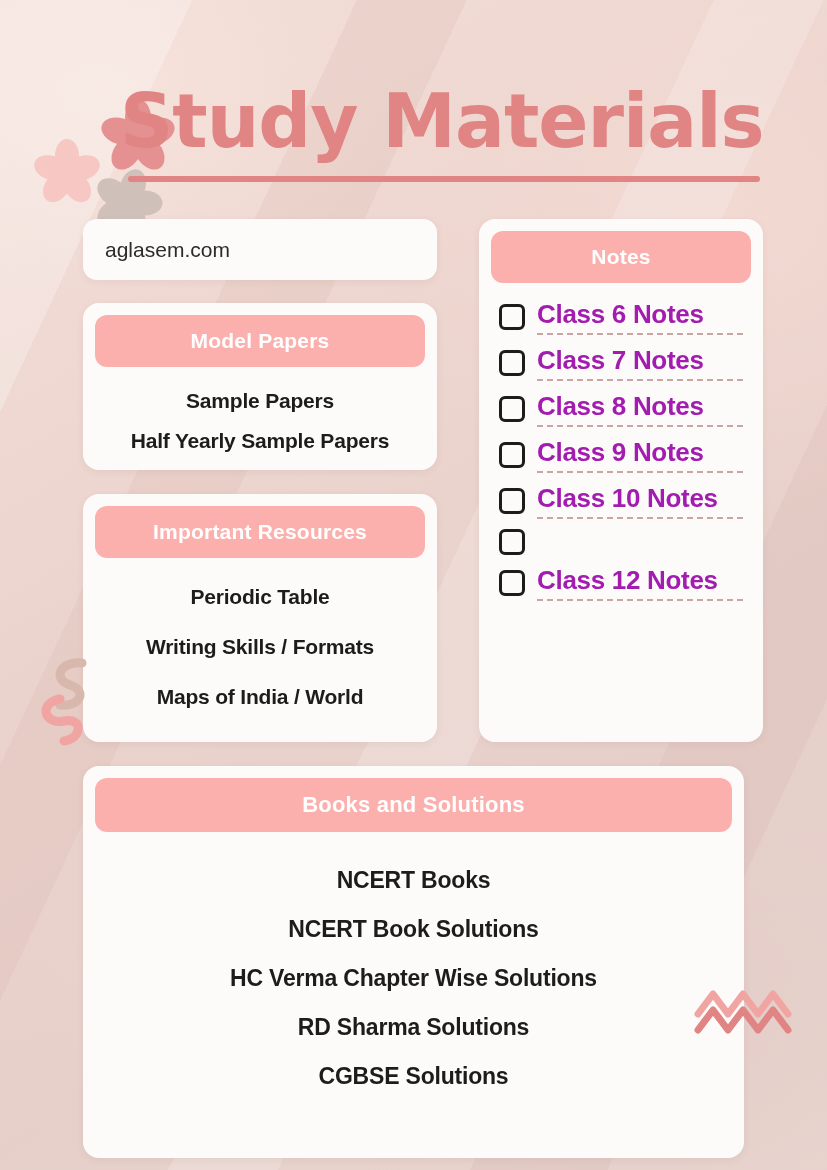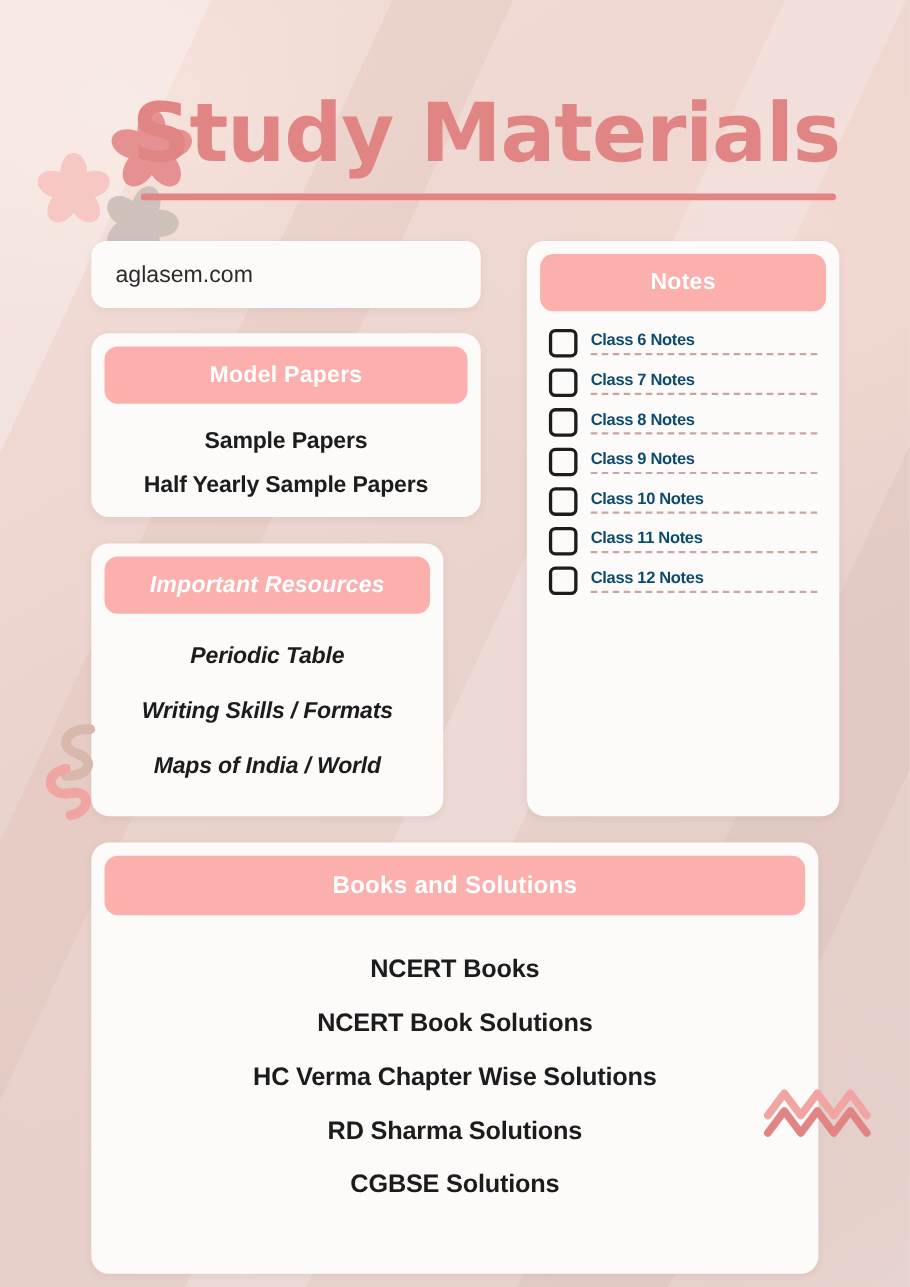--- a/index.html
+++ b/index.html
@@ -147,21 +147,21 @@
   #site-card .site-text {
     padding-left: 22px;
     font-size: 21px;
     color: #2b2b2b;
     font-weight: 500;
   }
 
   
   #model-card { left: 83px; top: 303px; width: 354px; height: 167px; }
   
-  #resources-card { left: 83px; top: 494px; width: 320px; height: 248px; font-style: italic; }
+  #resources-card { left: 83px; top: 494px; width: 354px; height: 248px; }
   #resources-card .card-line { margin: 13px 0; }
 
   
   #notes-card { left: 479px; top: 219px; width: 284px; height: 523px; }
   #notes-card .card-head { font-size: 21px; }
   .notes-list {
     padding: 16px 20px 10px 20px;
     display: flex;
     flex-direction: column;
     gap: 10px;
@@ -176,23 +176,23 @@
     border: 3px solid #1c1c1c;
     border-radius: 6px;
     flex: 0 0 auto;
   }
   .note-label-wrap {
     display: flex;
     flex-direction: column;
     flex: 1 1 auto;
   }
   .note-label {
-    font-size: 15px;
+    font-size: 26px;
     font-weight: 700;
-    color: #0c4a6e;
+    color: #a21caf;
     letter-spacing: -.3px;
     white-space: nowrap;
   }
   .dash-line {
     margin-top: 3px;
     border-bottom: 2px dashed #c9a6a1;
     width: 100%;
   }
 
   
@@ -305,24 +305,20 @@
       <div class="note-row">
         <div class="checkbox"></div>
         <div class="note-label-wrap">
           <div class="note-label">Class 10 Notes</div>
           <div class="dash-line"></div>
         </div>
       </div>
 
       <div class="note-row">
         <div class="checkbox"></div>
-        <div class="note-label-wrap">
-          <div class="note-label">Class 11 Notes</div>
-          <div class="dash-line"></div>
-        </div>
       </div>
 
       <div class="note-row">
         <div class="checkbox"></div>
         <div class="note-label-wrap">
           <div class="note-label">Class 12 Notes</div>
           <div class="dash-line"></div>
         </div>
       </div>
 

